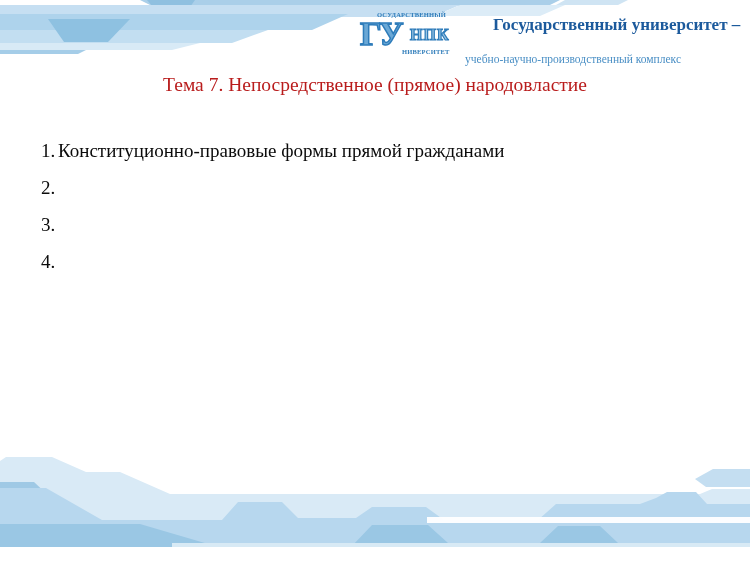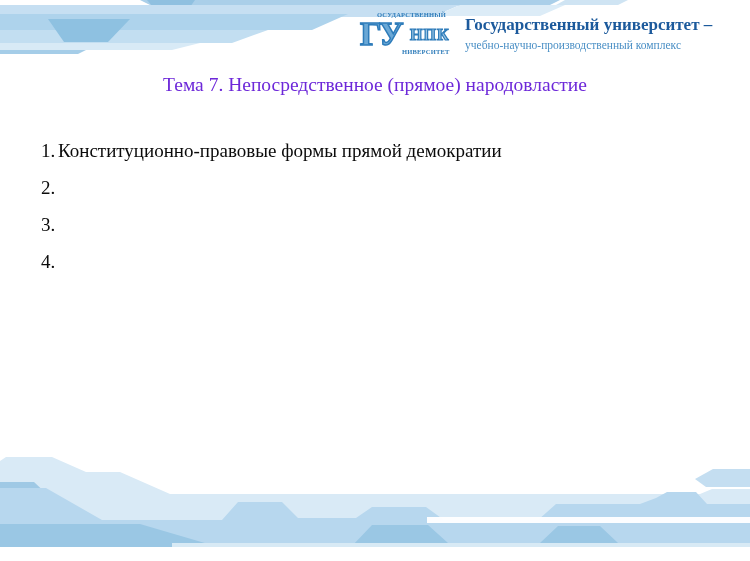--- a/index.html
+++ b/index.html
@@ -29,29 +29,29 @@
     font-size: 16px; font-weight: bold; letter-spacing: 1px;
     color: #9cc4e2; text-align: center; -webkit-text-stroke: 1.2px #2e7cba;
   }
   .emblem-caption-bottom {
     position: absolute; left: 42px; top: 39px;
     font-size: 6.5px; font-weight: bold; letter-spacing: 0.2px; white-space: nowrap;
   }
   .org-text { padding-top: 6px; }
   .org-name {
     font-size: 17px; font-weight: bold; color: #1c5a9c;
-    white-space: nowrap; line-height: 1.2;
+    white-space: nowrap; line-height: 1.2; margin-left: 28px;
   }
   .org-tagline {
-    font-size: 11.5px; color: #4a8fc5; white-space: nowrap; margin-top: 4px;
+    font-size: 11.5px; color: #4a8fc5; white-space: nowrap; margin-top: 18px;
   }
   
   .slide-title {
     position: absolute; left: 0; top: 74px; width: 750px;
-    text-align: center; font-size: 19.5px; color: #6d28d9;
+    text-align: center; font-size: 19.5px; color: #b91c1c;
   }
   .topic-list { position: absolute; left: 41px; top: 137px; width: 676px; }
   .topic-item { display: flex; margin-bottom: 9px; color: #0b0b0b; }
   .item-marker { flex: 0 0 17px; font-size: 19px; line-height: 28px; }
   .item-text { font-size: 19px; line-height: 28px; white-space: pre-wrap; }
   
   .ftr-decor { position: absolute; left: 0; top: 451px; width: 750px; height: 110px; }
 </style>
 </head>
 <body>
@@ -82,21 +82,21 @@
       <div class="org-name">Государственный университет –</div>
       <div class="org-tagline">учебно-научно-производственный комплекс</div>
     </div>
   </div>
 
   <div class="slide-title">Тема 7. Непосредственное (прямое) народовластие</div>
 
   <div class="topic-list">
     <div class="topic-item">
       <span class="item-marker">1.</span>
-      <span class="item-text">Конституционно-правовые формы прямой демократии</span>
+      <span class="item-text">Конституционно-правовые формы прямой гражданами</span>
     </div>
     <div class="topic-item">
       <span class="item-marker">2.</span>
     </div>
     <div class="topic-item">
       <span class="item-marker">3.</span>
     </div>
     <div class="topic-item">
       <span class="item-marker">4.</span>
     </div>

